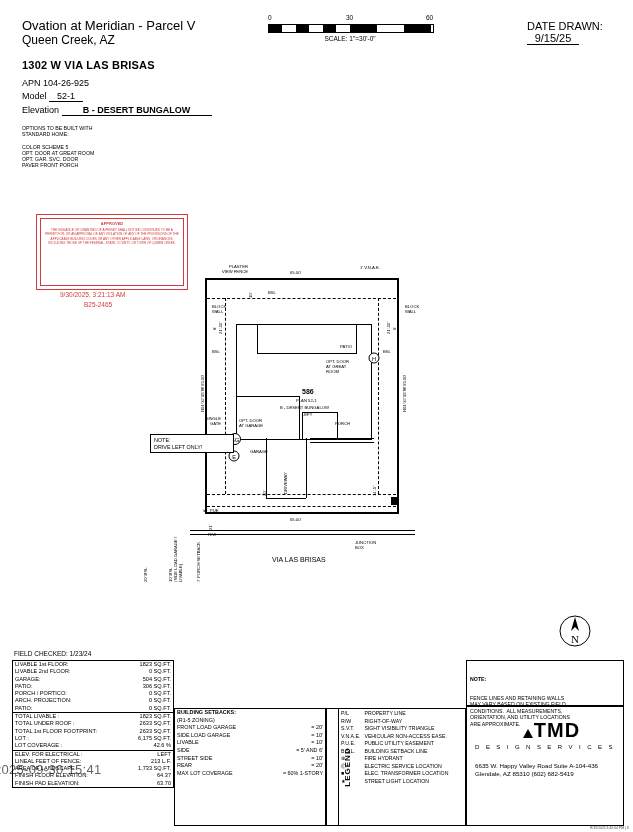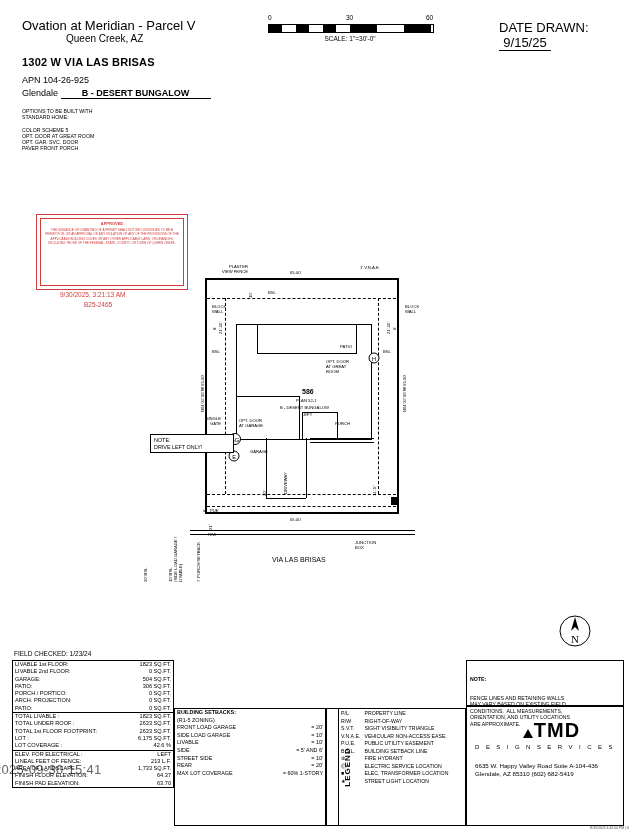--- a/index.html
+++ b/index.html
@@ -7,35 +7,35 @@
   #sheet{position:relative;width:633px;height:832px;overflow:hidden;}
 
   .abs{position:absolute;}
   .tiny{font-size:5.2px;line-height:6px;white-space:pre;}
   .xtiny{font-size:4.2px;line-height:5px;white-space:pre;}
   .bold{font-weight:bold;}
 
   
   #hdr{left:22px;top:18px;width:300px;}
   #hdr .l1{font-size:13px;}
-  #hdr .l2{font-size:10px;margin-left:44px;}
+  #hdr .l2{font-size:12px;}
   #hdr .big{font-size:11px;font-weight:bold;letter-spacing:.2px;}
   #hdr .med{font-size:9px;}
   .ul{border-bottom:1px solid #000;display:inline-block;min-width:46px;text-align:center;}
 
   
   #scalewrap{left:268px;top:14px;width:196px;}
   .scale-nums{position:relative;height:10px;font-size:6.5px;}
   .scale-nums span{position:absolute;top:0;}
   .scalebar{position:relative;height:7px;border:1px solid #000;background:#fff;}
   .scalebar i{position:absolute;top:0;bottom:0;background:#000;}
   #scaletext{text-align:center;font-size:6.5px;margin-top:2px;}
 
   
-  #datedrawn{left:463px;top:20px;font-size:13px;padding-left:36px;}
+  #datedrawn{left:491px;top:20px;font-size:11px;padding-left:36px;}
   #datedrawn .val{border-bottom:1px solid #000;display:inline-block;min-width:52px;text-align:center;}
 
   
   #stamp{left:36px;top:214px;width:150px;height:74px;border:1px solid #d23b3b;}
   #stamp .sin{position:absolute;left:3px;top:3px;right:3px;bottom:3px;border:1px solid #d23b3b;color:#d23b3b;
     font-size:3.1px;line-height:4.2px;padding:3px 4px;text-align:center;font-family:"Liberation Sans",sans-serif;}
   #stamp .aprv{font-size:4px;font-weight:bold;margin-bottom:2px;}
   #stampdate{left:60px;top:291px;color:#d23b3b;font-size:6.5px;}
   #stampno{left:84px;top:301px;color:#d23b3b;font-size:6.5px;}
 
@@ -97,21 +97,25 @@
 <div id="sheet">
 
   <div class="abs" id="hdr">
     <div class="l1">Ovation at Meridian - Parcel V</div>
     <div class="l2">Queen Creek, AZ</div>
     <div class="big" style="margin-top:12px;">1302 W VIA LAS BRISAS</div>
     <div class="med" style="margin-top:7px;">
       <span>APN 104-26-</span><span>925</span>
     </div>
     <div class="med" style="margin-top:3px;">
-      <span>Glendale</span>
+      <span>Model</span>
+      <span class="ul" style="min-width:34px;">52-1</span>
+    </div>
+    <div class="med" style="margin-top:3px;">
+      <span>Elevation</span>
       <span class="ul" style="min-width:150px;font-weight:bold;">B - DESERT BUNGALOW</span>
     </div>
     <div class="tiny" style="margin-top:9px;">OPTIONS TO BE BUILT WITH
 STANDARD HOME:</div>
     <div class="tiny" style="margin-top:7px;">COLOR SCHEME 5
 OPT. DOOR AT GREAT ROOM
 OPT. GAR. SVC. DOOR
 PAVER FRONT PORCH</div>
   </div>
 

